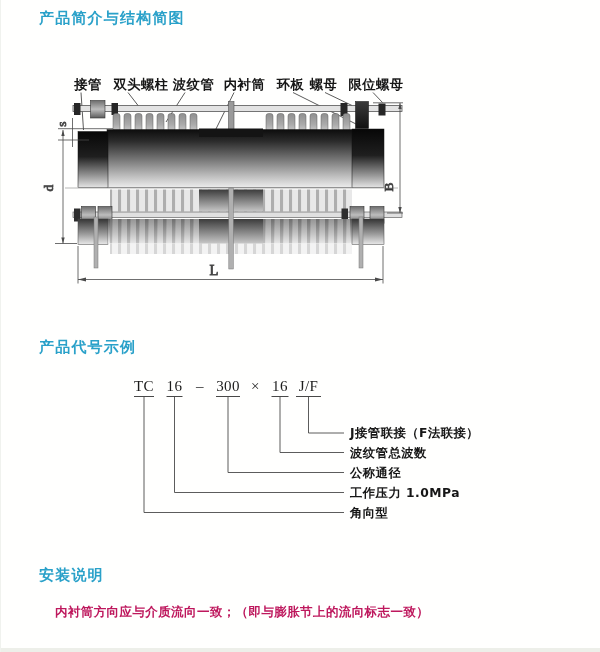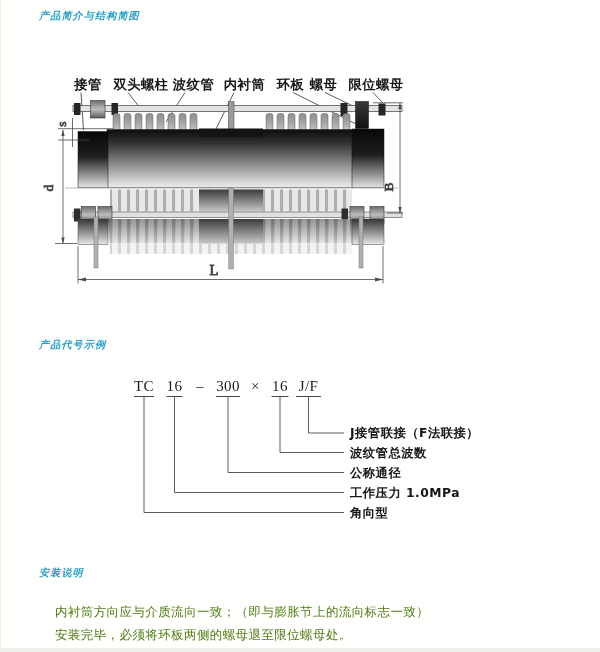--- a/index.html
+++ b/index.html
@@ -7,28 +7,28 @@
     position:relative;
     width:600px;height:652px;
     background:#fffffe;
     border-left:1px solid #f0f2ee;
     box-sizing:border-box;
     overflow:hidden;
     font-family:"DejaVu Sans","Liberation Sans",sans-serif;
   }
   .sec-title{
     position:absolute;left:38px;
-    font-size:10px;font-weight:700;letter-spacing:1.2px;
-    color:#2aa1c9;white-space:nowrap;font-style:italic;
+    font-size:15px;font-weight:700;letter-spacing:1.2px;
+    color:#2aa1c9;white-space:nowrap;
   }
   .t1{top:9px;} .t2{top:338px;} .t3{top:566px;}
   .install-text{position:absolute;left:54px;top:601px;width:470px;}
   .install-text p{
-    margin:0;font-size:12.5px;line-height:22.5px;font-weight:400;
-    color:#4d7c0f;letter-spacing:.4px;white-space:nowrap;
+    margin:0;font-size:12.5px;line-height:22.5px;font-weight:700;
+    color:#be185d;letter-spacing:.4px;white-space:nowrap;
   }
   svg{position:absolute;left:0;}
   .diag{top:60px;}
   .codechart{top:370px;}
   
   .plabel{font:700 13.3px "DejaVu Sans","Liberation Sans",sans-serif;fill:#161616;letter-spacing:.5px;}
   .dimlab{font:400 13.5px "Liberation Serif","DejaVu Serif",serif;fill:#222;}
   .codeseg{font:400 15px "Liberation Serif","DejaVu Serif",serif;fill:#1c1c1c;letter-spacing:.4px;}
   .callout{font:700 12.3px "DejaVu Sans","Liberation Sans",sans-serif;fill:#161616;letter-spacing:.5px;}
   .hairline{stroke:#3d3d3d;stroke-width:.85;fill:none;}
@@ -235,17 +235,16 @@
       <text class="callout" x="349" y="476.5">公称通径</text>
       <text class="callout" x="349" y="496.5">工作压力 1.0MPa</text>
       <text class="callout" x="349" y="516.5">角向型</text>
     </g>
   </svg>
 
   <div class="sec-title t3" style="color: rgb(42, 161, 201); text-align: center;">安装说明</div>
 
   <div class="install-text">
     <p>内衬筒方向应与介质流向一致；（即与膨胀节上的流向标志一致）</p>
-    <p>安装完毕，必须将环板两侧的螺母退至限位螺母处。</p>
   </div>
 
   <div class="bottom-strip"></div>
 </div>
 
 </body></html>

